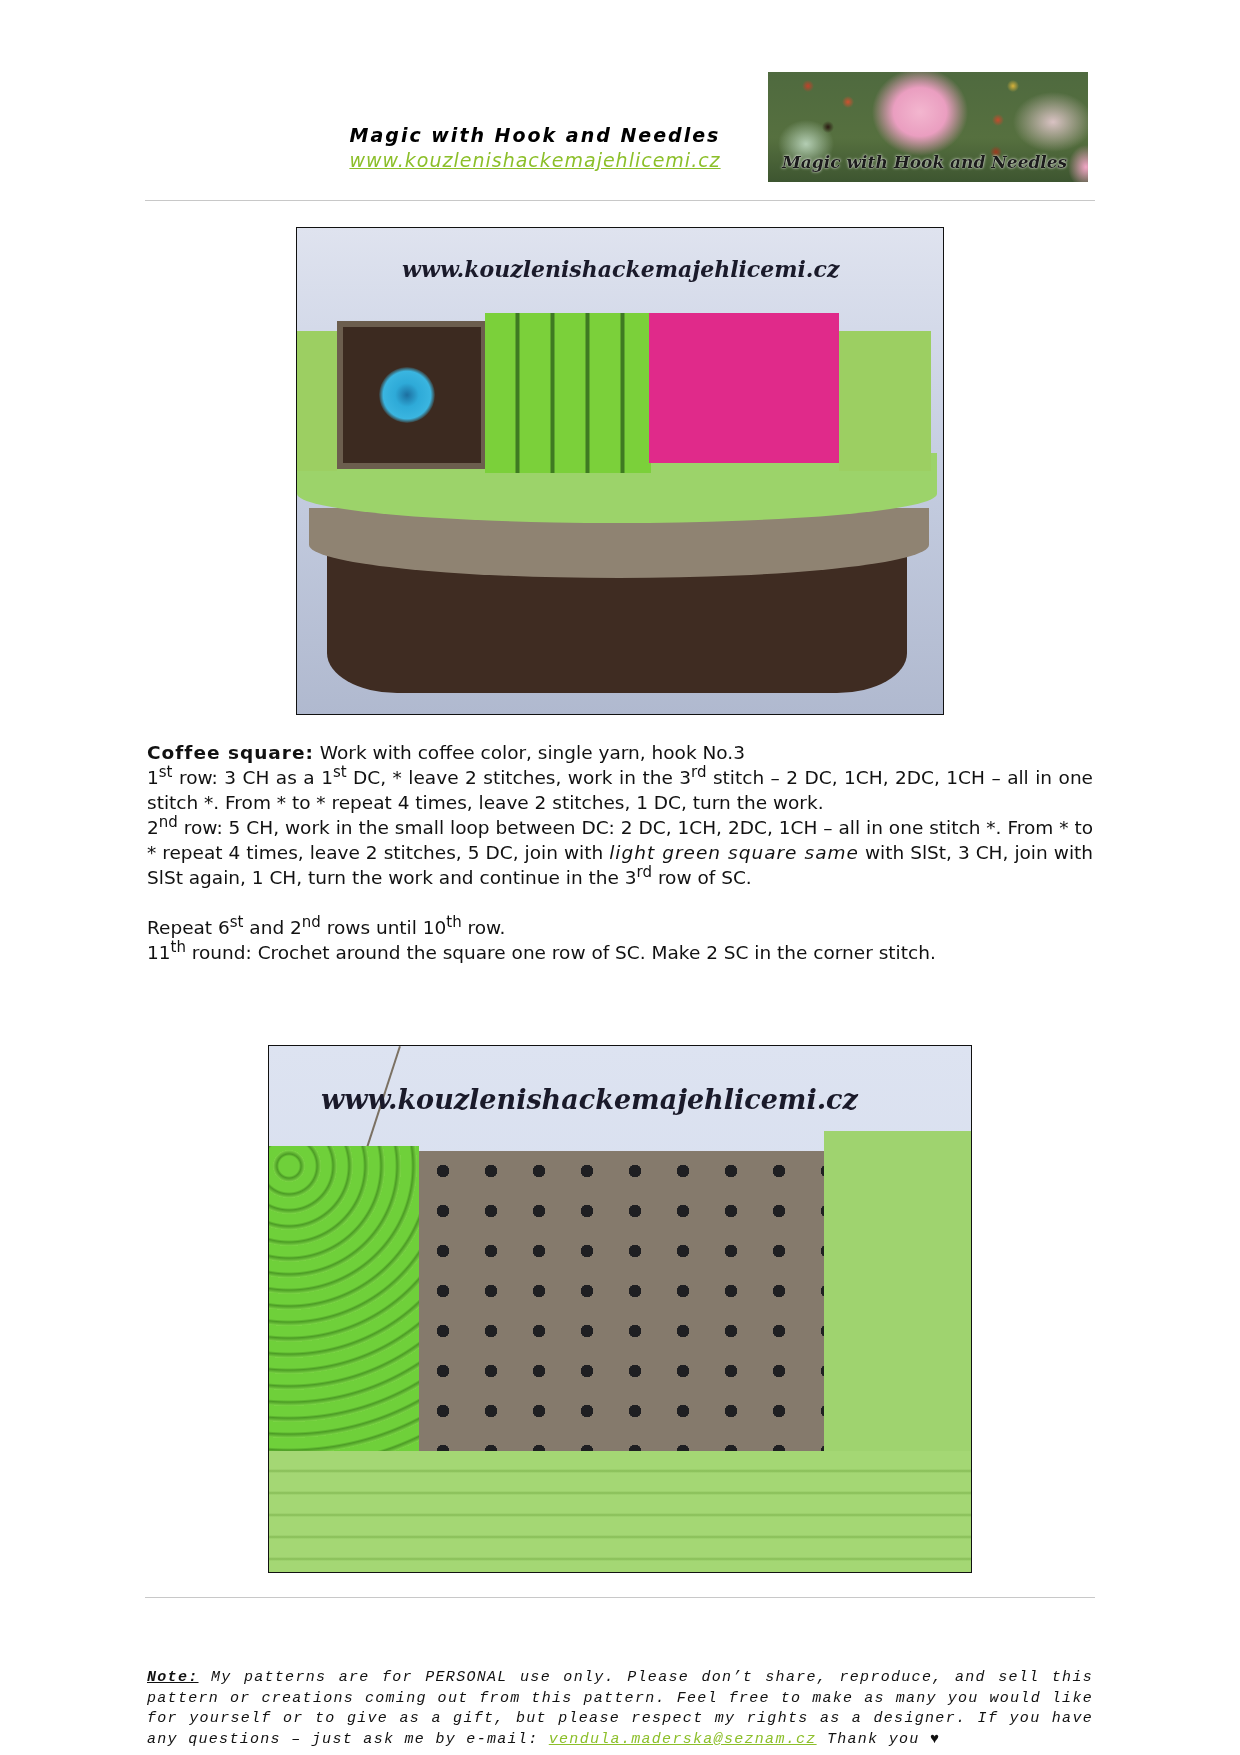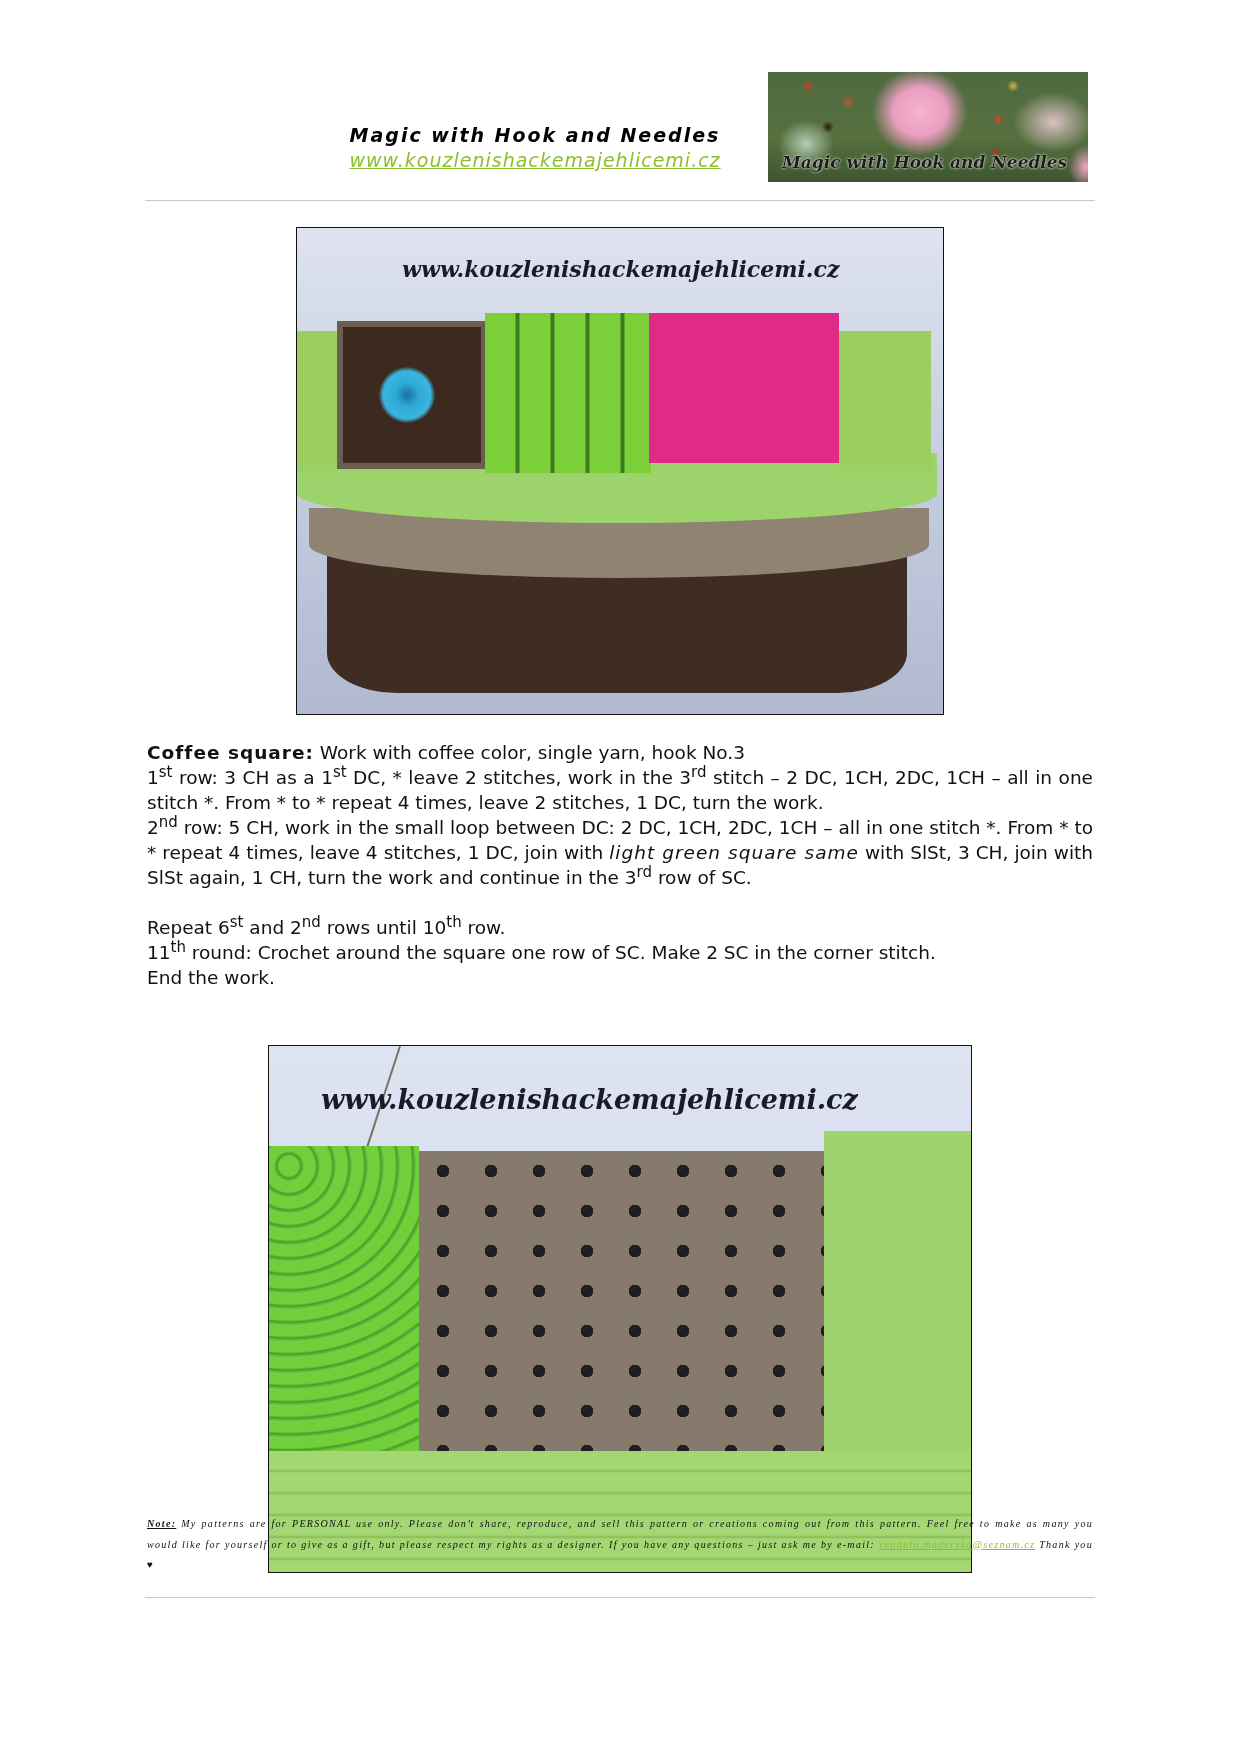--- a/index.html
+++ b/index.html
@@ -59,21 +59,21 @@
     .close-bottom-green { position: absolute; left: 0; top: 405px; width: 704px; height: 125px; background: repeating-linear-gradient(180deg, #a4d774 0px, #a4d774 18px, #86bc56 20px, #a4d774 22px); }
     .close-yarn { position: absolute; left: 130px; top: 0; width: 2px; height: 110px; background: #7b7163; transform: rotate(18deg); transform-origin: top left; }
 
     .body-text { position: absolute; left: 147px; top: 740px; width: 946px; font-family: "DejaVu Sans", sans-serif; font-size: 18.5px; line-height: 25px; color: #111; }
     .para { text-align: justify; text-align-last: left; }
     .para + .gap { height: 25px; }
     .bold { font-weight: bold; letter-spacing: 1px; }
     .ital { font-style: italic; letter-spacing: 1px; margin-top: 12px; }
     sup { font-size: 15px; line-height: 0; vertical-align: 7px; }
 
-    .footer-note { position: absolute; left: 147px; top: 1514px; width: 946px; font-family: Liberation Serif, serif; font-style: italic; font-size: 10px; line-height: 20.5px; letter-spacing: 1.3px; color: #111; text-align: justify; }
+    .footer-note { position: absolute; left: 147px; top: 1668px; width: 946px; font-family: Liberation Mono, monospace; font-style: italic; font-size: 15px; line-height: 20.5px; letter-spacing: 1.3px; color: #111; text-align: justify; }
     .note-label { font-weight: bold; text-decoration: underline; }
     .footer-email { color: #8cbf2a; text-decoration: underline; }
   </style>
 </head>
 <body>
 
 <div class="header-text">
   <div class="site-title">Magic with Hook and Needles</div>
   <a class="site-url">www.kouzlenishackemajehlicemi.cz</a>
 </div>
@@ -101,30 +101,29 @@
 </div>
 
 <div class="body-text">
   <div class="para">
     <span class="bold">Coffee square:</span><span> Work with coffee color, single yarn, hook No.3</span>
   </div>
   <div class="para">
     <span>1</span><sup>st</sup><span> row: 3 CH as a 1</span><sup>st</sup><span> DC, * leave 2 stitches, work in the 3</span><sup>rd</sup><span> stitch – 2 DC, 1CH, 2DC, 1CH – all in one stitch *. From * to * repeat 4 times, leave 2 stitches, 1 DC, turn the work.</span>
   </div>
   <div class="para">
-    <span>2</span><sup>nd</sup><span> row: 5 CH, work in the small loop between DC: 2 DC, 1CH, 2DC, 1CH – all in one stitch *. From * to * repeat 4 times, leave 4 stitches, 1 DC, join with </span><span class="ital">light green square same</span><span> with SlSt, 3 CH, join with SlSt again, 1 CH, turn the work and continue in the 3</span><sup>rd</sup><span> row of SC.</span>
+    <span>2</span><sup>nd</sup><span> row: 5 CH, work in the small loop between DC: 2 DC, 1CH, 2DC, 1CH – all in one stitch *. From * to * repeat 4 times, leave 2 stitches, 5 DC, join with </span><span class="ital">light green square same</span><span> with SlSt, 3 CH, join with SlSt again, 1 CH, turn the work and continue in the 3</span><sup>rd</sup><span> row of SC.</span>
   </div>
   <div class="gap" style="height:25px"></div>
   <div class="para">
     <span>Repeat 6</span><sup>st</sup><span> and 2</span><sup>nd</sup><span> rows until 10</span><sup>th</sup><span> row.</span>
   </div>
   <div class="para">
     <span>11</span><sup>th</sup><span> round: Crochet around the square one row of SC. Make 2 SC in the corner stitch.</span>
   </div>
-  <div class="para">End the work.</div>
 </div>
 
 <div class="photo photo-2">
   <div class="close-yarn"></div>
   <div class="close-left-green"></div>
   <div class="close-grey-mesh"></div>
   <div class="close-right-green"></div>
   <div class="close-bottom-green"></div>
   <span class="watermark">www.kouzlenishackemajehlicemi.cz</span>
 </div>

